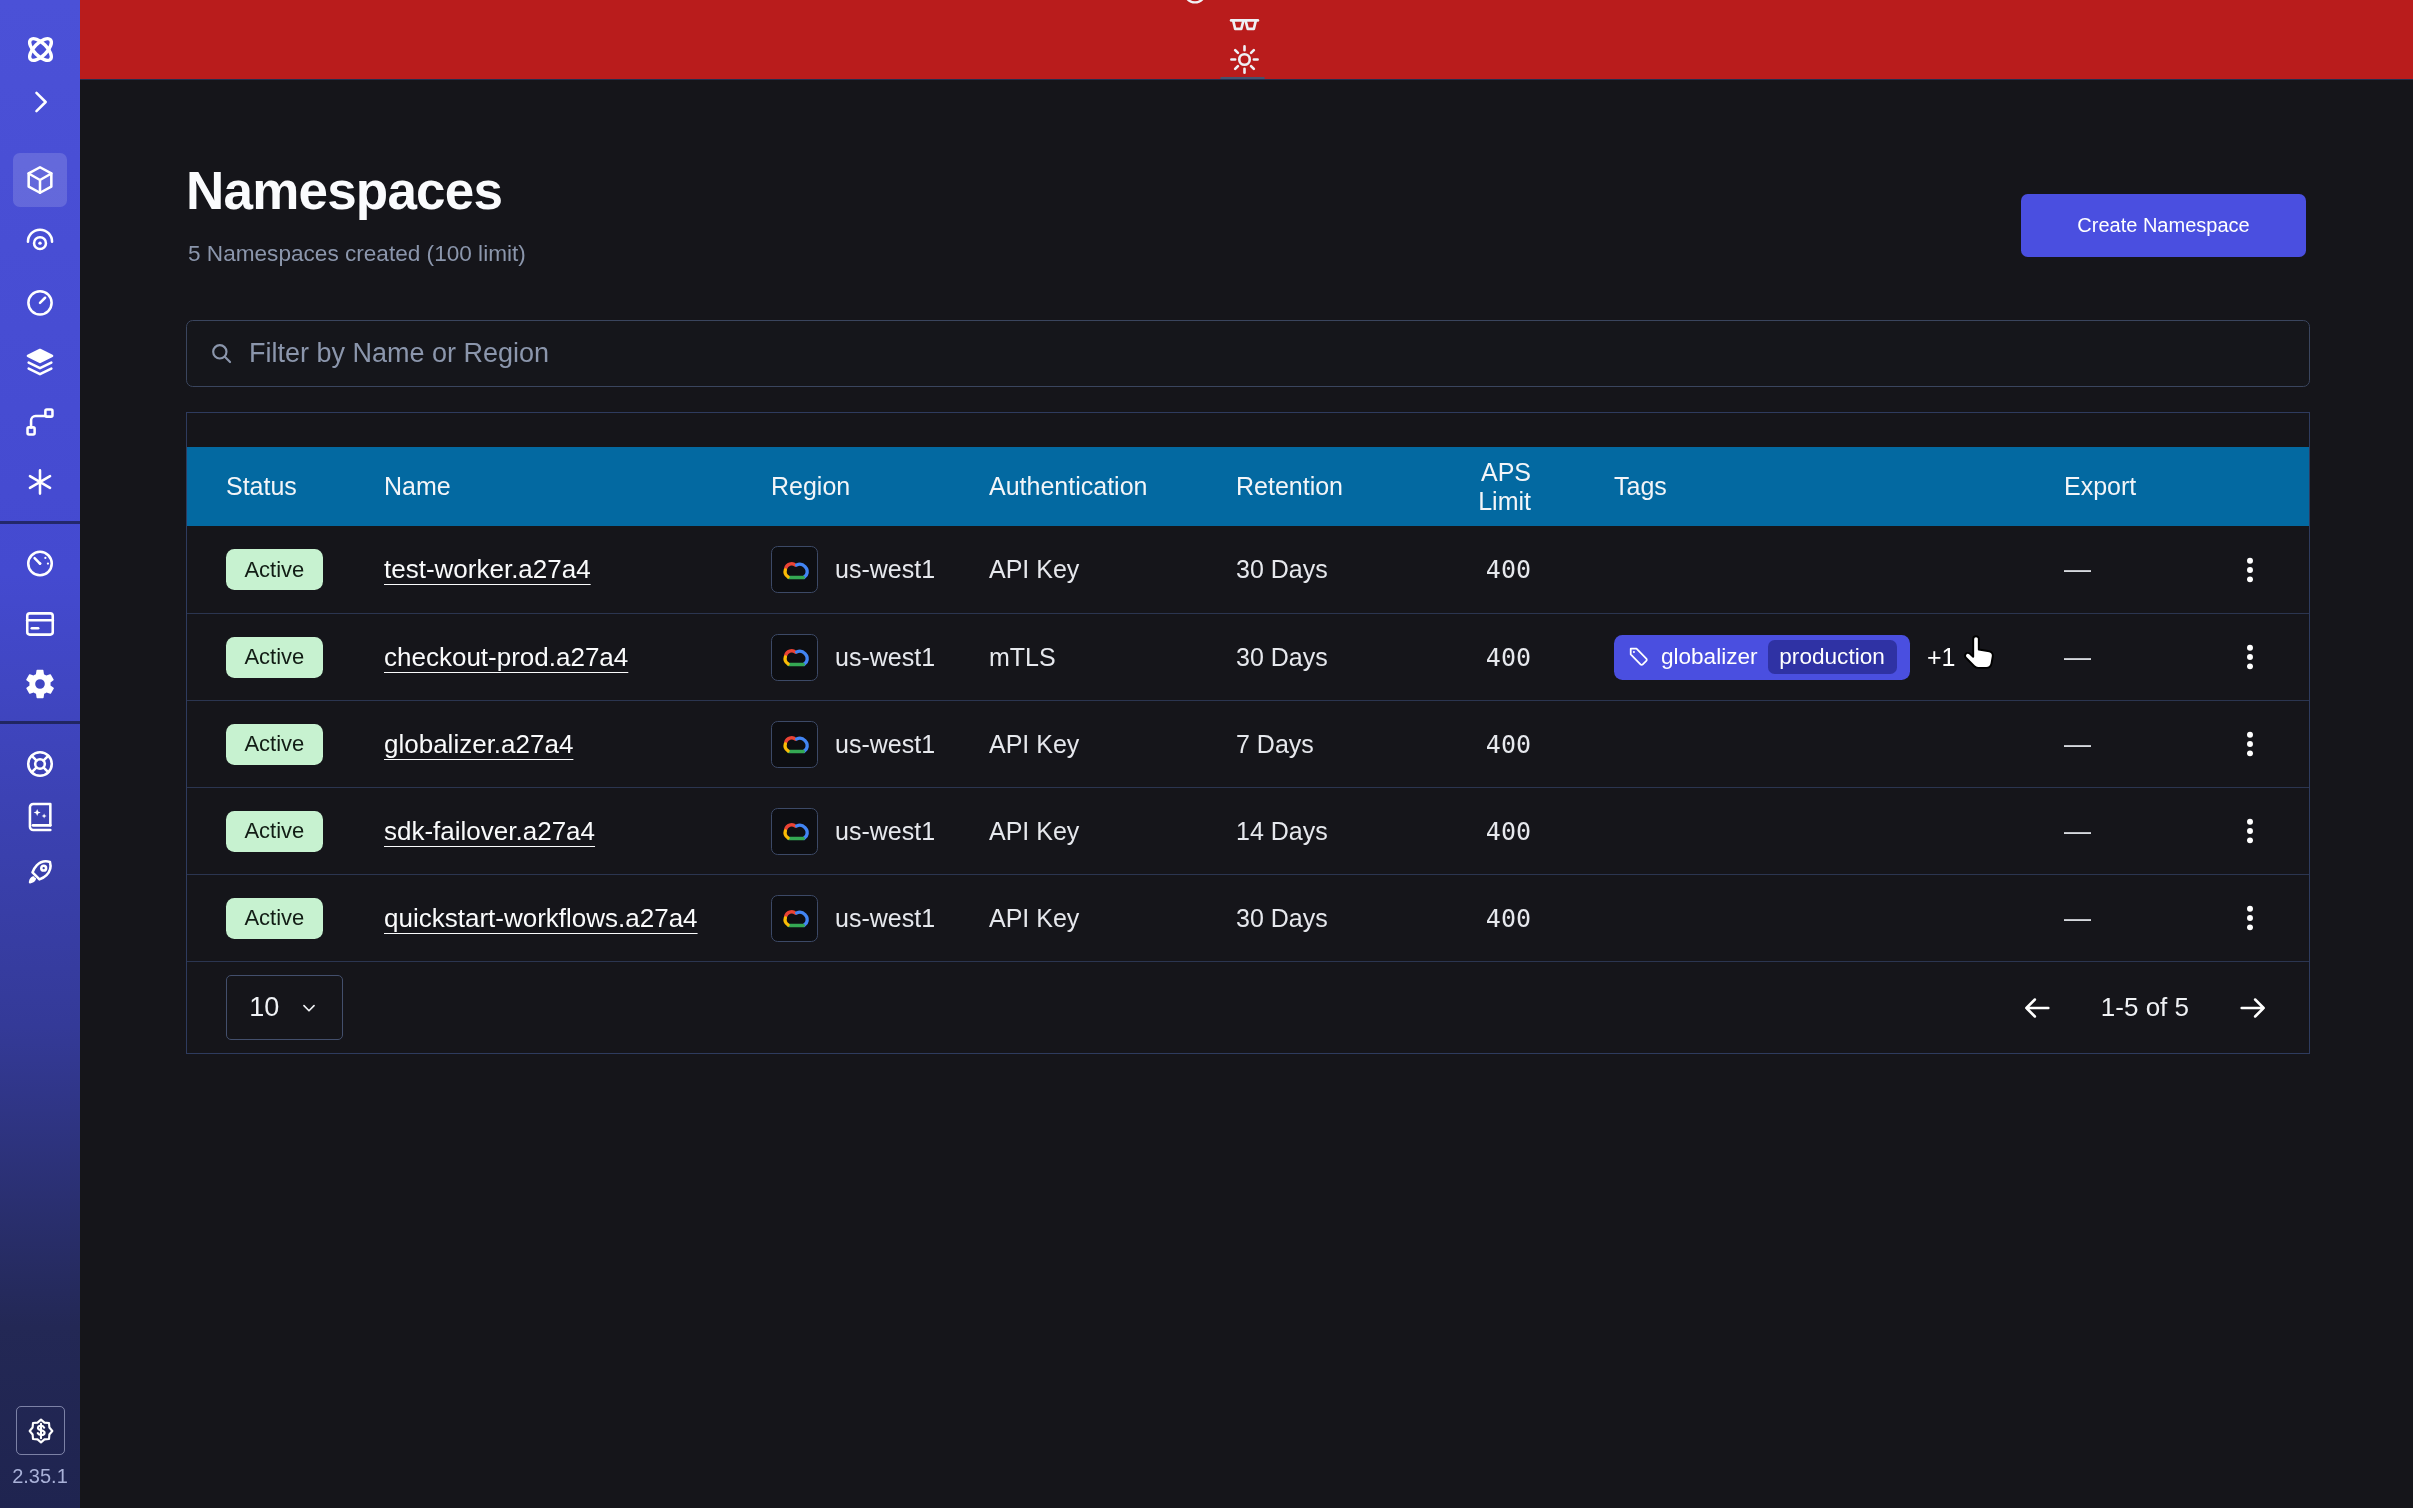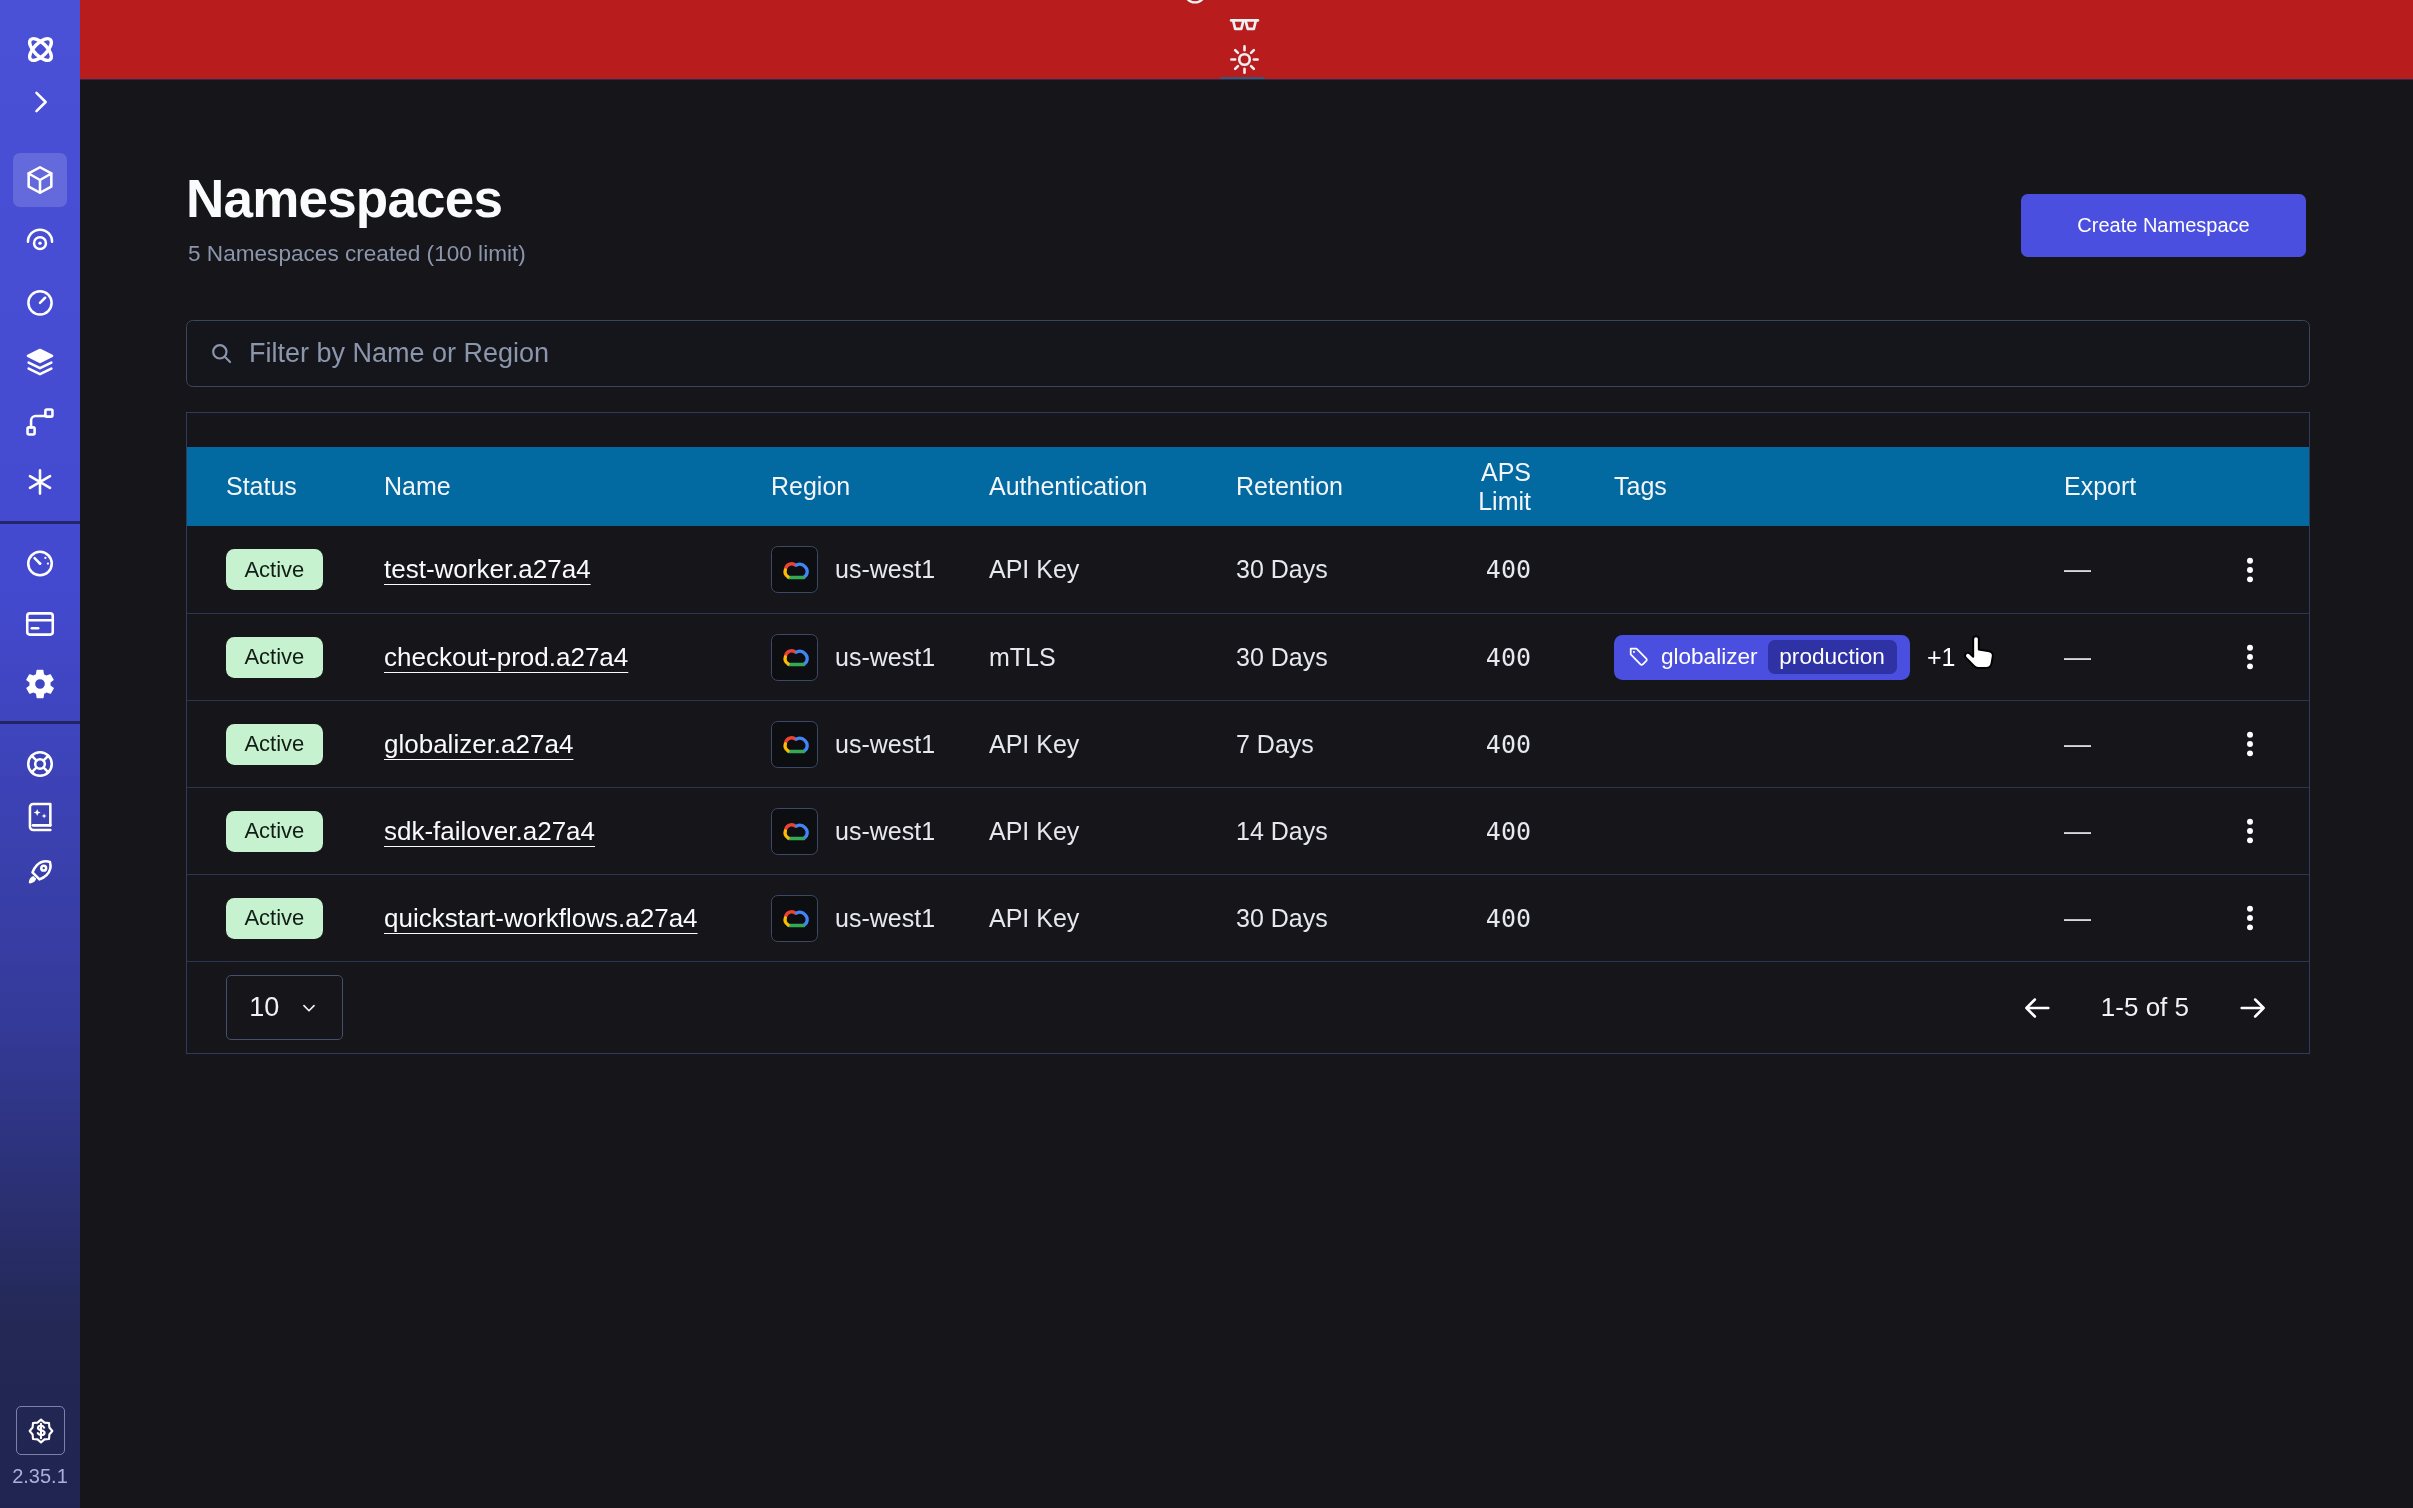--- a/index.html
+++ b/index.html
@@ -23,21 +23,21 @@
   .topbar { position:absolute; left:80px; top:0; width:2333px; height:80px; background:#b91c1c;
     border-bottom:1.7px solid #232f4e; display:flex; align-items:center; justify-content:flex-end; padding-right:41px;flex-direction:column; }
   .tz { display:flex; align-items:center; gap:8.4px; color:#f0f2f5; font-size:26px; }
   .tz svg { width:30px; height:30px; }
   .top-icon { margin-left:37px; color:#eef0f4; display:flex; align-items:center; }
   .top-icon svg { width:35px; height:35px; }
   .avatar { margin-left:32px; width:45px; height:45px; border:1.7px solid #46536e; border-radius:6.7px; overflow:hidden; display:block; }
   .avatar svg { width:100%; height:100%; display:block; }
 
   
-  .page-title { position:absolute; left:186px; top:168px; font-size:53px; font-weight:700; letter-spacing:-0.8px; color:#fafbfd; }
+  .page-title { position:absolute; left:186px; top:160px; font-size:53px; font-weight:700; letter-spacing:-0.8px; color:#fafbfd; }
   .page-sub { position:absolute; left:188px; top:241px; font-size:22.6px; color:#8b96ac; }
   .create-btn { position:absolute; left:2021px; top:194px; width:285px; height:63px; background:#4a4fe0; color:#fff;
     border:none; border-radius:6.7px; font-size:20px; font-family:inherit; display:flex; align-items:center; justify-content:center; }
 
   
   .searchbar { position:absolute; left:186px; top:320px; width:2124px; height:67px; border:1.7px solid #3a455e; border-radius:6.7px;
     background:#15161b; display:flex; align-items:center; padding:0 20px; gap:13.4px; color:#8b96ac; }
   .searchbar svg { width:28.5px; height:28.5px; flex:none; }
   .searchbar input { flex:1; background:transparent; border:none; outline:none; color:#dfe3ea; font-size:27px; font-family:inherit; }
   .searchbar input::placeholder { color:#8b96ac; opacity:1; }

